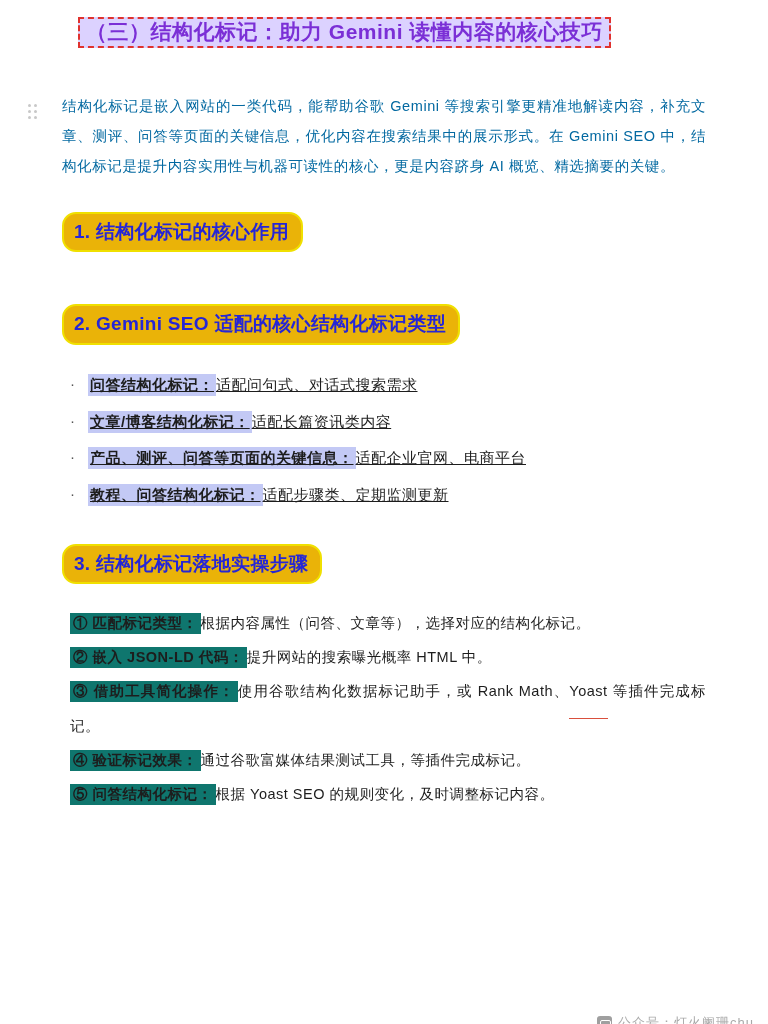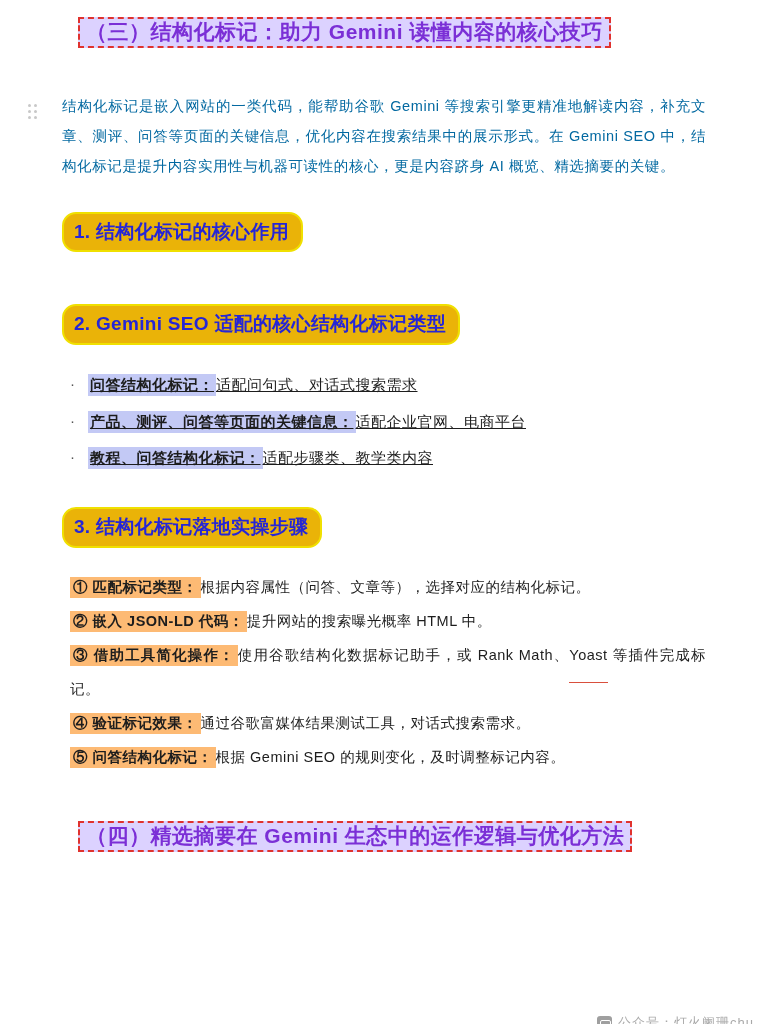--- a/index.html
+++ b/index.html
@@ -135,21 +135,21 @@
     padding: 0 0 0 8px;
   }
   ol.steps li {
     font-size: 14.5px;
     line-height: 2.35;
     color: #1d1d1d;
     letter-spacing: 0.5px;
     text-align: justify;
   }
   .yhl {
-    background: #fdba74;
+    background: #0f766e;
     padding: 2px 3px 3px 3px;
     font-weight: bold;
     margin-top: 16px;
   }
   .uline {
     border-bottom: 1.5px solid #d94f3d;
     padding-bottom: 19px;
   }
 
   
@@ -216,47 +216,45 @@
 
 
     <div class="sp-2"></div>
 
     <h2 class="h-sub"><span class="hl">2. Gemini SEO 适配的核心结构化标记类型</span></h2>
 
     <div class="sp-3"></div>
 
     <ul class="bl">
       <li><span class="bhl">问答结构化标记：</span><span>适配问句式、对话式搜索需求</span></li>
+      <li><span class="bhl">文章/博客结构化标记：</span><span>适配长篇资讯类内容</span></li>
       <li><span class="bhl">产品、测评、问答等页面的关键信息：</span><span>适配企业官网、电商平台</span></li>
-      <li><span class="bhl">教程、问答结构化标记：</span><span>适配步骤类、教学类内容</span></li>
+      <li><span class="bhl">教程、问答结构化标记：</span><span>适配步骤类、定期监测更新</span></li>
     </ul>
 
     <div class="sp-2"></div>
 
     <h2 class="h-sub"><span class="hl">3. 结构化标记落地实操步骤</span></h2>
 
     <div class="sp-3"></div>
 
     <ol class="steps">
       <li><span class="yhl"><span>①</span> <span>匹配标记类型：</span></span><span>根据内容属性（问答、文章等），选择对应的结构化标记。</span></li>
 
       <li><span class="yhl"><span>②</span> 嵌入 <span class="uline">JSON-LD</span> 代码：</span><span>提升网站的搜索曝光概率 HTML 中。</span></li>
 
       <li><span class="yhl"><span>③</span> <span>借助工具简化操作：</span></span>使用谷歌结构化数据标记助手，或 Rank Math、<span class="uline">Yoast</span> 等插件完成标记。</li>
 
-      <li><span class="yhl"><span>④</span> <span>验证标记效果：</span></span><span>通过谷歌富媒体结果测试工具，对话式搜索需求。</span></li>
-
-      <li><span class="yhl"><span>⑤</span> <span>问答结构化标记：</span></span><span>根据 Gemini SEO 的规则变化，及时调整标记内容。</span></li>
+      <li><span class="yhl"><span>④</span> <span>验证标记效果：</span></span><span>通过谷歌富媒体结果测试工具，等插件完成标记。</span></li>
+
+      <li><span class="yhl"><span>⑤</span> <span>问答结构化标记：</span></span><span>根据 Yoast SEO 的规则变化，及时调整标记内容。</span></li>
     </ol>
 
     <div class="sp-2"></div>
 
-    <div class="block-major-2">
-      <h1 class="h-major"><span class="hl">（四）精选摘要在 Gemini 生态中的运作逻辑与优化方法</span></h1>
-    </div>
 
   </div>
 
   <div class="watermark">
     <span class="wm-icon"></span>
     <span>公众号：灯火阑珊chu</span>
   </div>
 
 </div>
 

